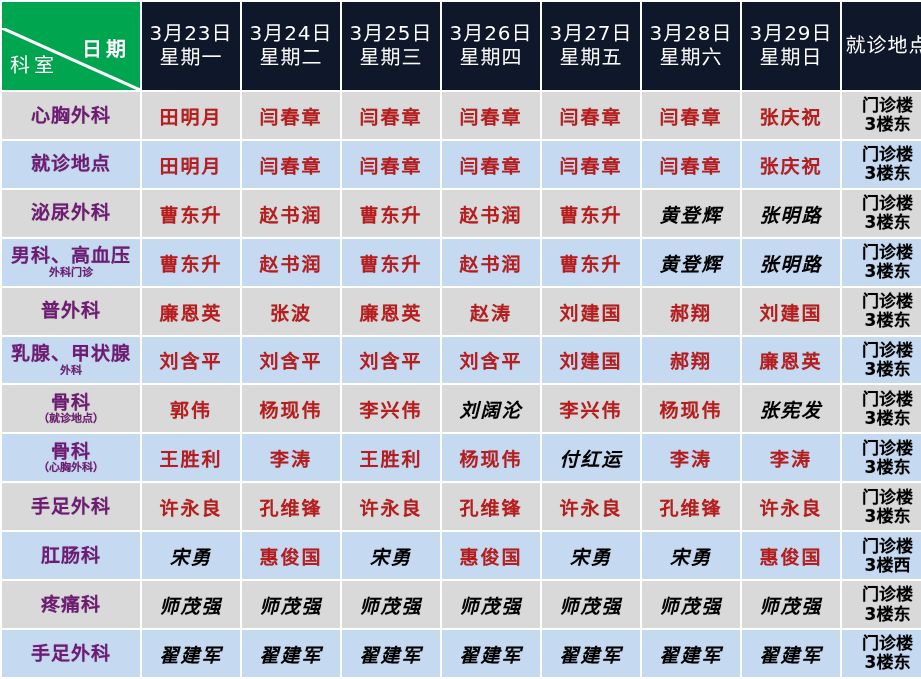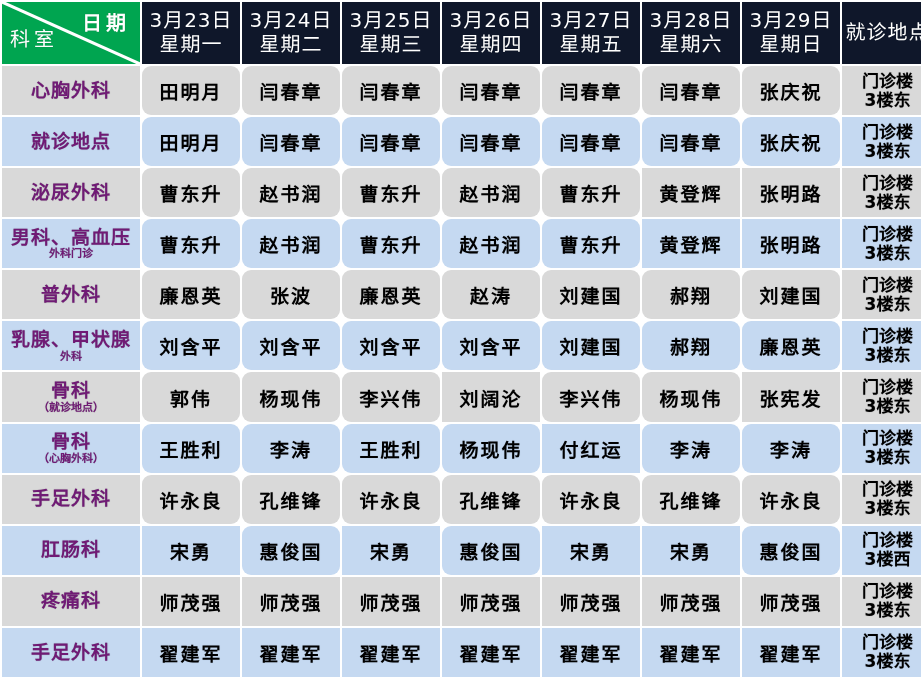--- a/index.html
+++ b/index.html
@@ -41,20 +41,21 @@
   .corner-cell {
     background: #00A550;
     position: relative;
     padding: 0;
   }
   .corner-inner {
     position: relative;
     width: 100%;
     height: 100%;
     min-height: 62px;
+    margin-top: 26px;
   }
   .corner-diag {
     position: absolute;
     left: 0; top: 0;
     width: 100%;
     height: 100%;
   }
   .corner-date {
     position: absolute;
     right: 10px;
@@ -91,22 +92,22 @@
     display: block;
     font-size: 11px;
     letter-spacing: 0px;
   }
   .doc-cell {
     font-size: 19px;
     font-weight: bold;
     letter-spacing: 2px;
     text-shadow: 0 0 1px rgba(0,0,0,0.18);
   }
-  .doc-red   { color: #000000; border-radius: 9px; }
-  .doc-black { color: #000000; }
+  .doc-red   { color: #b91c1c; }
+  .doc-black { color: #000000; font-style: italic; }
 
   .loc-cell {
     color: #000000;
     font-size: 17px;
     font-weight: bold;
     line-height: 1.12;
     letter-spacing: 0px;
     text-shadow: 0 0 1px rgba(0,0,0,0.3);
     white-space: pre-line;
     text-align: center;

